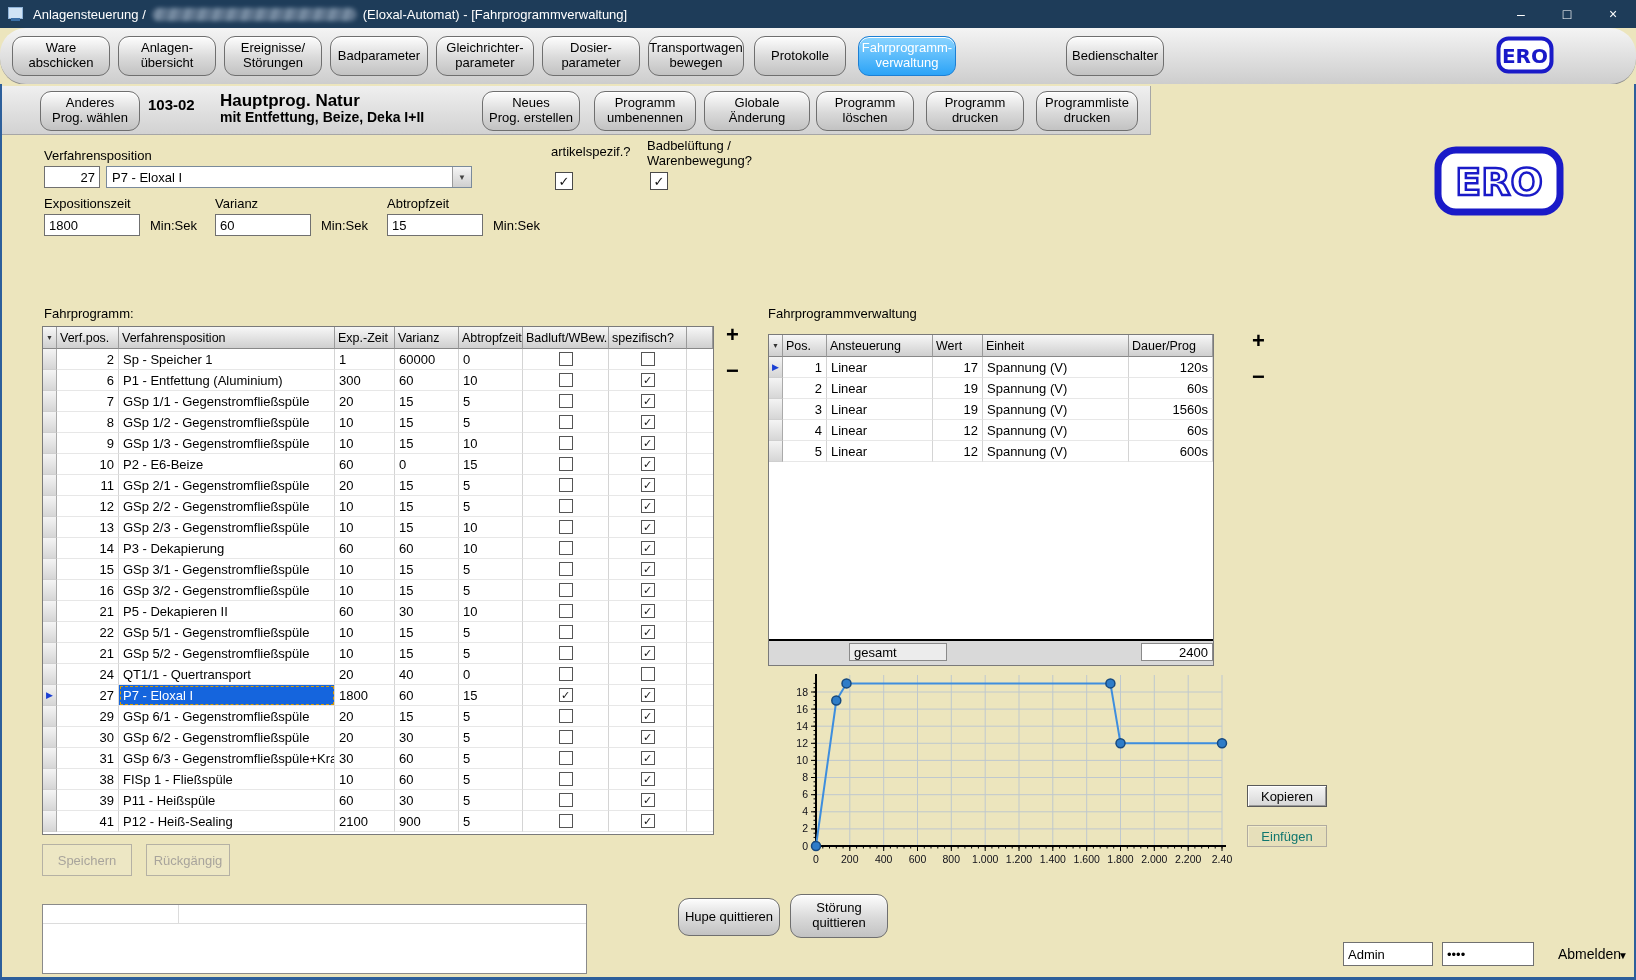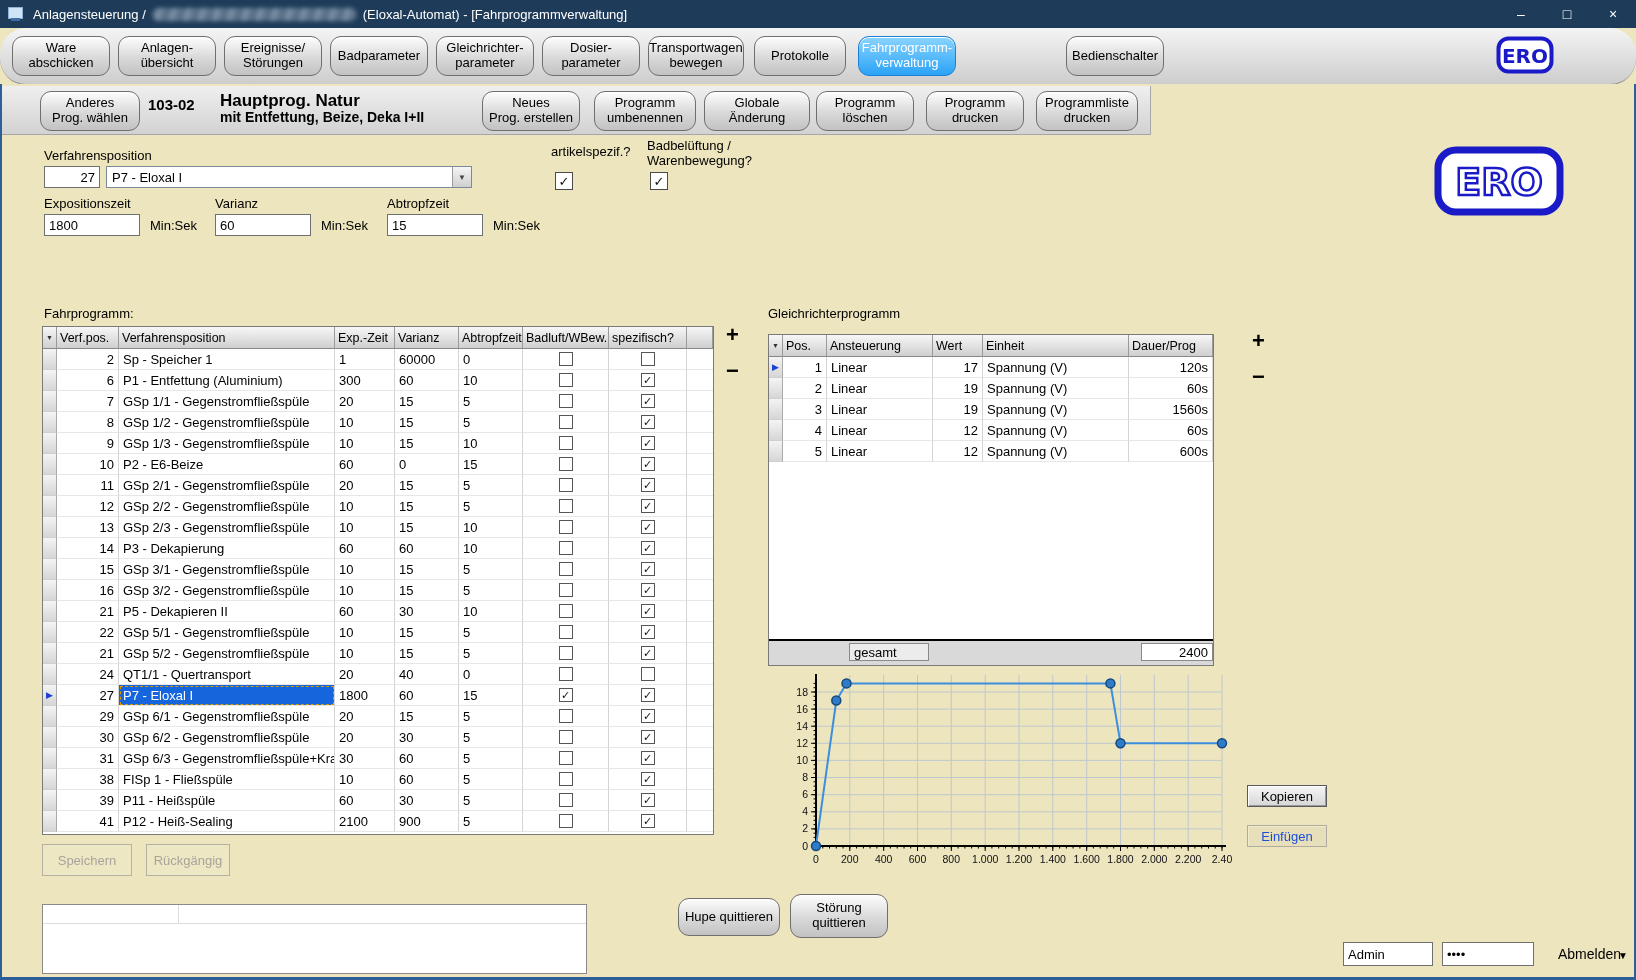--- a/index.html
+++ b/index.html
@@ -65,21 +65,21 @@
   .gfillerrow{flex:1;background:#fff;}
   #gfooter{height:24px;background:#d9d9d9;border-top:2px solid #000;position:relative;}
   .gfbox{position:absolute;top:2px;height:18px;border:1px solid #8a8a8a;background:#ececec;font-size:13px;
          display:flex;align-items:center;padding:0 4px;box-sizing:border-box;}
   .plusminus{position:absolute;font-size:22px;font-weight:bold;color:#000;line-height:1;cursor:default;}
   
   .sqbtn{position:absolute;display:flex;align-items:center;justify-content:center;font-size:13px;box-sizing:border-box;}
   .sqbtn.disabled{background:#EDE7C4;border:1px solid #b5b1a4;color:#a8a49c;}
   .sqbtn.raised{background:linear-gradient(#f6f6f6,#d6d6d6);border:1px solid #5a5a5a;
                 box-shadow:inset 1px 1px 0 #fff, inset -1px -1px 0 #9a9a9a;color:#000;}
-  .sqbtn.raised-dis{background:#e6dfba;border:1px solid #b0aba0;box-shadow:inset 1px 1px 0 #f2ecca;color:#1d4ed8;}
+  .sqbtn.raised-dis{background:#e6dfba;border:1px solid #b0aba0;box-shadow:inset 1px 1px 0 #f2ecca;color:#0f766e;}
   
   #msgbox{position:absolute;left:40px;top:820px;width:545px;height:70px;background:#fff;border:1px solid #8a8a8a;box-sizing:border-box;}
   #msgbox .hrow{position:absolute;left:0;top:0;width:100%;height:18px;border-bottom:1px solid #dcdcdc;}
   #msgbox .vline{position:absolute;left:135px;top:0;height:18px;border-right:1px solid #dcdcdc;}
   
   .erologo{position:absolute;}
   #abmelden-row{position:absolute;font-size:14px;margin-left:10px;}
 </style>
 </head>
 <body>
@@ -531,21 +531,21 @@
             </div>
             <div class="c fill"></div>
           </div>
         </div>
     </div>
     <div class="plusminus" style="left:724px;top:240px">+</div>
     <div class="plusminus" style="left:724px;top:276px">−</div>
     <div class="sqbtn disabled" style="left:40px;top:760px;width:90px;height:32px">Speichern</div>
     <div class="sqbtn disabled" style="left:144px;top:760px;width:84px;height:32px">Rückgängig</div>
 
-    <div class="lbl" style="left:766px;top:222px">Gleichrichterprogramm</div>
+    <div class="lbl" style="left:766px;top:222px">Fahrprogrammverwaltung</div>
     <div class="dtable" id="gtable" style="left:766px;top:250px;width:446px;height:332px">
       <div class="fhead">
         <div class="hc first">▼</div>
         <div class="hc">Pos.</div>
         <div class="hc">Ansteuerung</div>
         <div class="hc">Wert</div>
         <div class="hc">Einheit</div>
         <div class="hc">Dauer/Prog</div>
       </div>
       <div id="gleich-body">
@@ -585,21 +585,21 @@
             <div class="mc"></div>
             <div class="c tr">5</div>
             <div class="c">Linear</div>
             <div class="c tr">12</div>
             <div class="c">Spannung (V)</div>
             <div class="c tr">600s</div>
           </div>
         </div>
       <div class="gfillerrow"></div>
       <div id="gfooter">
-        <div class="gfbox" style="left:80px;width:80px">gesamt</div>
+        <div class="gfbox" style="left:80px;width:98px">gesamt</div>
         <div class="gfbox" style="left:372px;width:72px;background:#fff;justify-content:flex-end">2400</div>
       </div>
     </div>
     <div class="plusminus" style="left:1250px;top:246px">+</div>
     <div class="plusminus" style="left:1250px;top:282px">−</div>
 
     <svg id="chart-svg" style="position:absolute;left:778px;top:584px;overflow:visible" width="452" height="200">
         <line x1="69.8" y1="7.0" x2="69.8" y2="178.0" stroke="#BFC8CE" stroke-width="1"></line>
         <line x1="103.7" y1="7.0" x2="103.7" y2="178.0" stroke="#BFC8CE" stroke-width="1"></line>
         <line x1="137.5" y1="7.0" x2="137.5" y2="178.0" stroke="#BFC8CE" stroke-width="1"></line>

